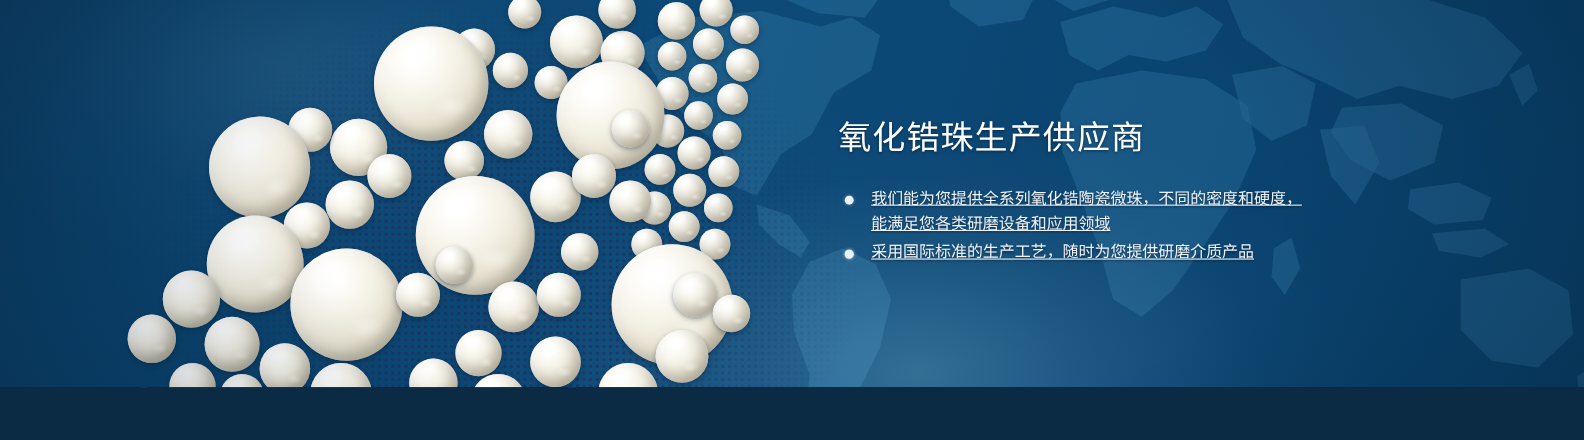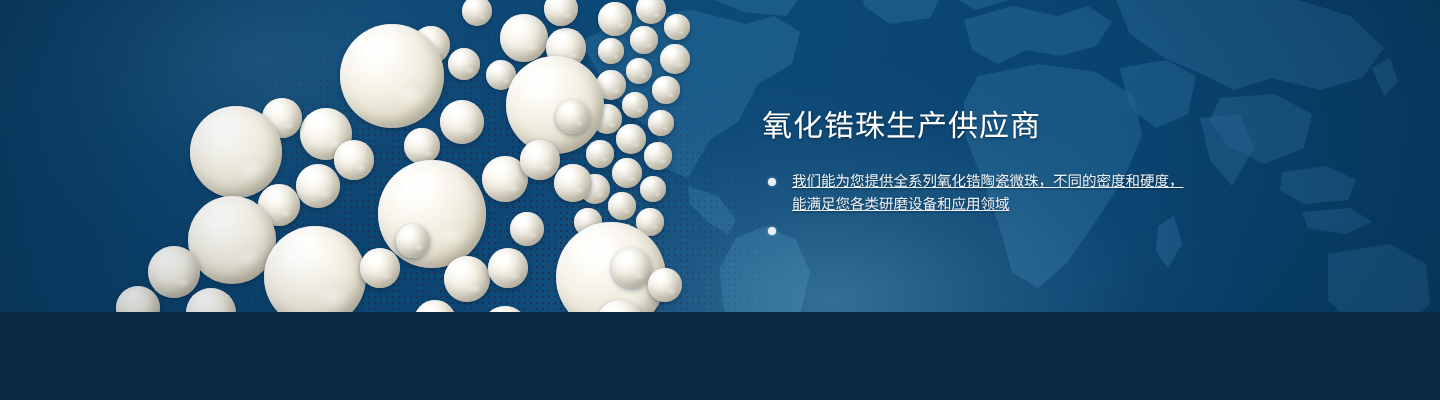--- a/index.html
+++ b/index.html
@@ -4,21 +4,21 @@
 <title>Zirconia Beads Banner</title>
 <style>
   html, body {
     margin: 0;
     padding: 0;
     background: #0b2a44;
   }
   #banner {
     position: relative;
     width: 1440px;
-    height: 312px;
+    height: 352px;
     overflow: hidden;
     font-family: "Liberation Sans", "DejaVu Sans", sans-serif;
     background: #084470;
     user-select: none;
   }
 
   
   .bg-base {
     position: absolute; inset: 0;
     background: linear-gradient(105deg,
@@ -312,16 +312,20 @@
 
     <ul class="bullets">
       <li class="bullet">
         <span class="dot"></span>
         <span>我们能为您提供全系列氧化锆陶瓷微珠，不同的密度和硬度，</span>
         <span class="line2">能满足您各类研磨设备和应用领域</span>
       </li>
       <li class="bullet">
         <span class="dot"></span>
       </li>
+      <li class="bullet">
+        <span class="dot"></span>
+        <span>采用国际标准的生产工艺，随时为您提供研磨介质产品</span>
+      </li>
     </ul>
   </div>
 
 </div>
 
 </body></html>

